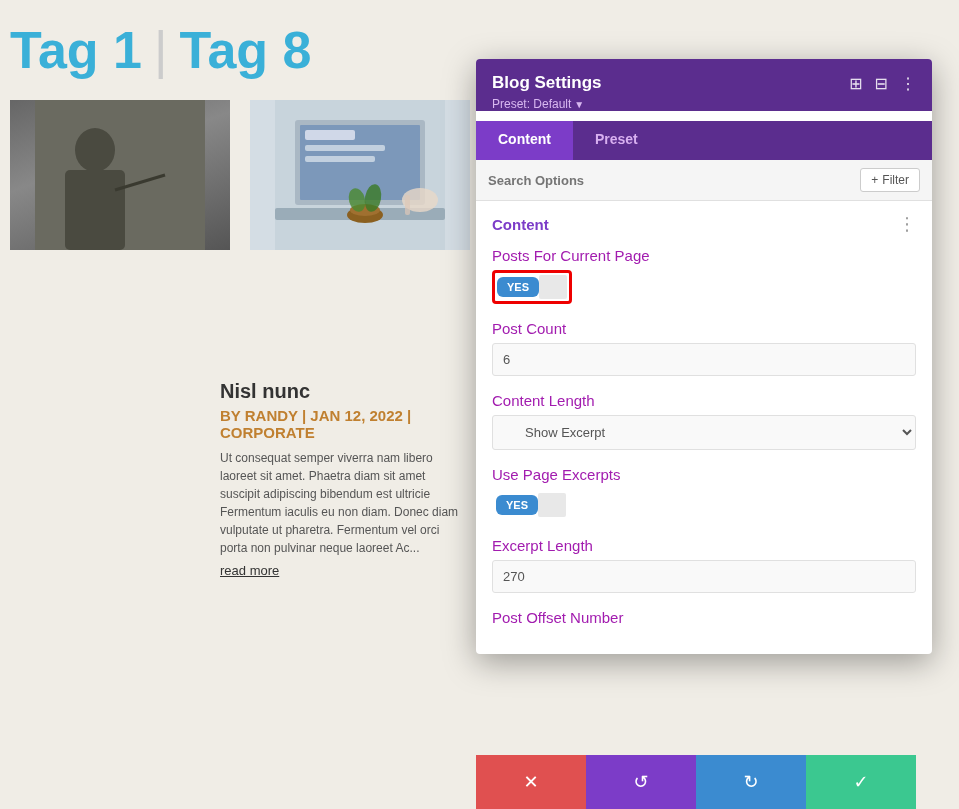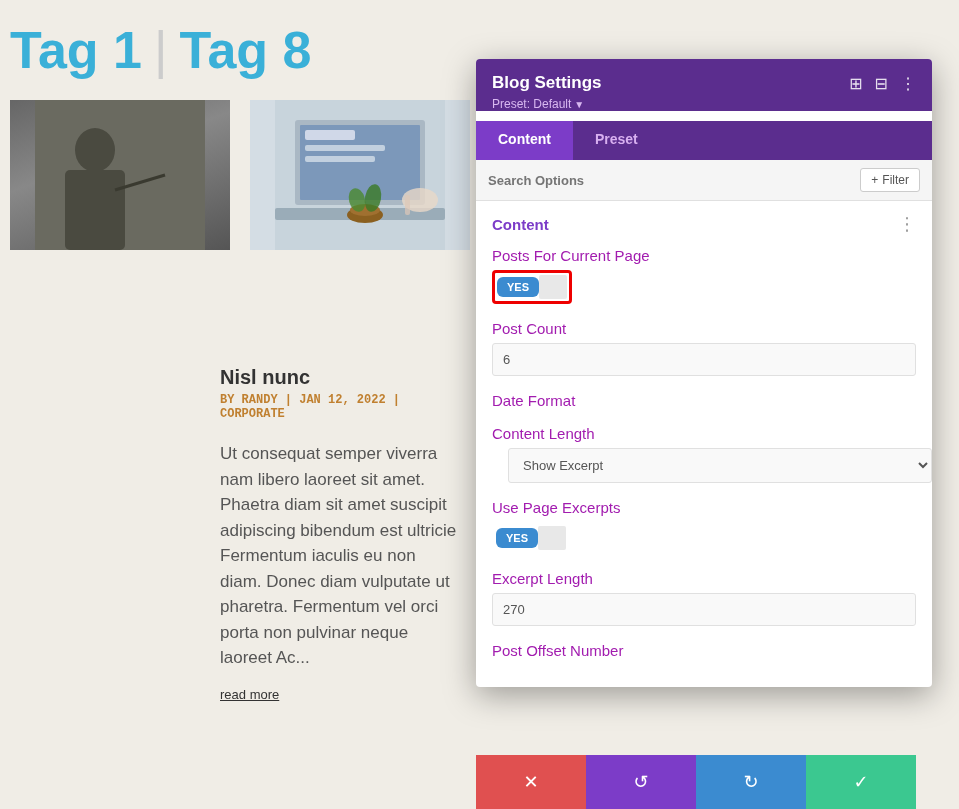--- a/index.html
+++ b/index.html
@@ -45,21 +45,21 @@
     .blog-post-card {
       flex: 1;
       background: #f0ede6;
     }
 
     .read-more {
       font-size: 13px;
       color: #333;
       text-decoration: underline;
       display: block;
-      margin-top: 16px;
+      margin-top: 6px;
     }
 
     
     .settings-panel {
       position: absolute;
       top: 59px;
       left: 476px;
       width: 456px;
       background: #fff;
       border-radius: 4px;
@@ -241,27 +241,26 @@
       font-size: 13px;
       color: #555;
       background: #f9f9f9;
       outline: none;
     }
 
     .select-field {
       width: 100%;
       border: 1px solid #e0e0e0;
       border-radius: 3px;
-      padding: 8px 10px;
+      padding: 8px 28px;
       font-size: 13px;
       color: #555;
       background: #f9f9f9;
       outline: none;
       appearance: auto;
-      margin-left: 16px;
     }
 
     
     .panel-action-bar {
       position: absolute;
       bottom: 0;
       left: 476px;
       width: 440px;
       display: flex;
       z-index: 101;
@@ -371,24 +370,24 @@
           <ellipse cx="90" cy="110" rx="15" ry="6" fill="#a07030"></ellipse>
 
           <ellipse cx="82" cy="100" rx="8" ry="12" fill="#4a8a30" opacity="0.8" transform="rotate(-15 82 100)"></ellipse>
           <ellipse cx="98" cy="98" rx="8" ry="14" fill="#3a7a25" opacity="0.8" transform="rotate(10 98 98)"></ellipse>
         </svg>
       </div>
     </div>
   </div>
 
 
-  <div style="position: absolute; top: 366px; left: 210px; width: 260px; padding: 0 10px;">
+  <div style="position: absolute; top: 380px; left: 210px; width: 260px; padding: 0 10px;">
     <div style="font-size:20px;font-weight:700;color:#333;margin-bottom:4px;">Nisl nunc</div>
-    <div style="font-size:12px;font-weight:700;color:#c08030;margin-bottom:20px;text-transform:uppercase;font-family:Liberation Mono, monospace;">BY RANDY | JAN 12, 2022 | CORPORATE</div>
-    <div style="font-size:17px;color:#555;line-height:1.5;">Ut consequat semper viverra nam libero laoreet sit amet. Phaetra diam sit amet suscipit adipiscing bibendum est ultricie Fermentum iaculis eu non diam. Donec diam vulputate ut pharetra. Fermentum vel orci porta non pulvinar neque laoreet Ac...</div>
+    <div style="font-size:15px;font-weight:700;color:#c08030;margin-bottom:8px;text-transform:uppercase;">BY RANDY | JAN 12, 2022 | CORPORATE</div>
+    <div style="font-size:12px;color:#555;line-height:1.5;">Ut consequat semper viverra nam libero laoreet sit amet. Phaetra diam sit amet suscipit adipiscing bibendum est ultricie Fermentum iaculis eu non diam. Donec diam vulputate ut pharetra. Fermentum vel orci porta non pulvinar neque laoreet Ac...</div>
     <a class="read-more" href="#">read more</a>
   </div>
 </div>
 
 <div class="settings-panel">
 
   <div class="panel-header">
     <div class="panel-header-top">
       <span class="panel-title">Blog Settings</span>
       <div class="panel-header-icons">
@@ -427,21 +426,20 @@
         <span class="toggle-no"></span>
       </div>
     </div>
 
     <div class="setting-row">
       <div class="setting-label">Post Count</div>
       <input class="input-field" type="text" value="6" style="">
     </div>
 
     <div class="setting-row">
-      <div class="setting-label">Date Format</div>
     </div>
 
     <div class="setting-row">
       <div class="setting-label">Content Length</div>
       <select class="select-field">
         <option>Show Excerpt</option>
         <option>Show Full Post</option>
       </select>
     </div>
 

